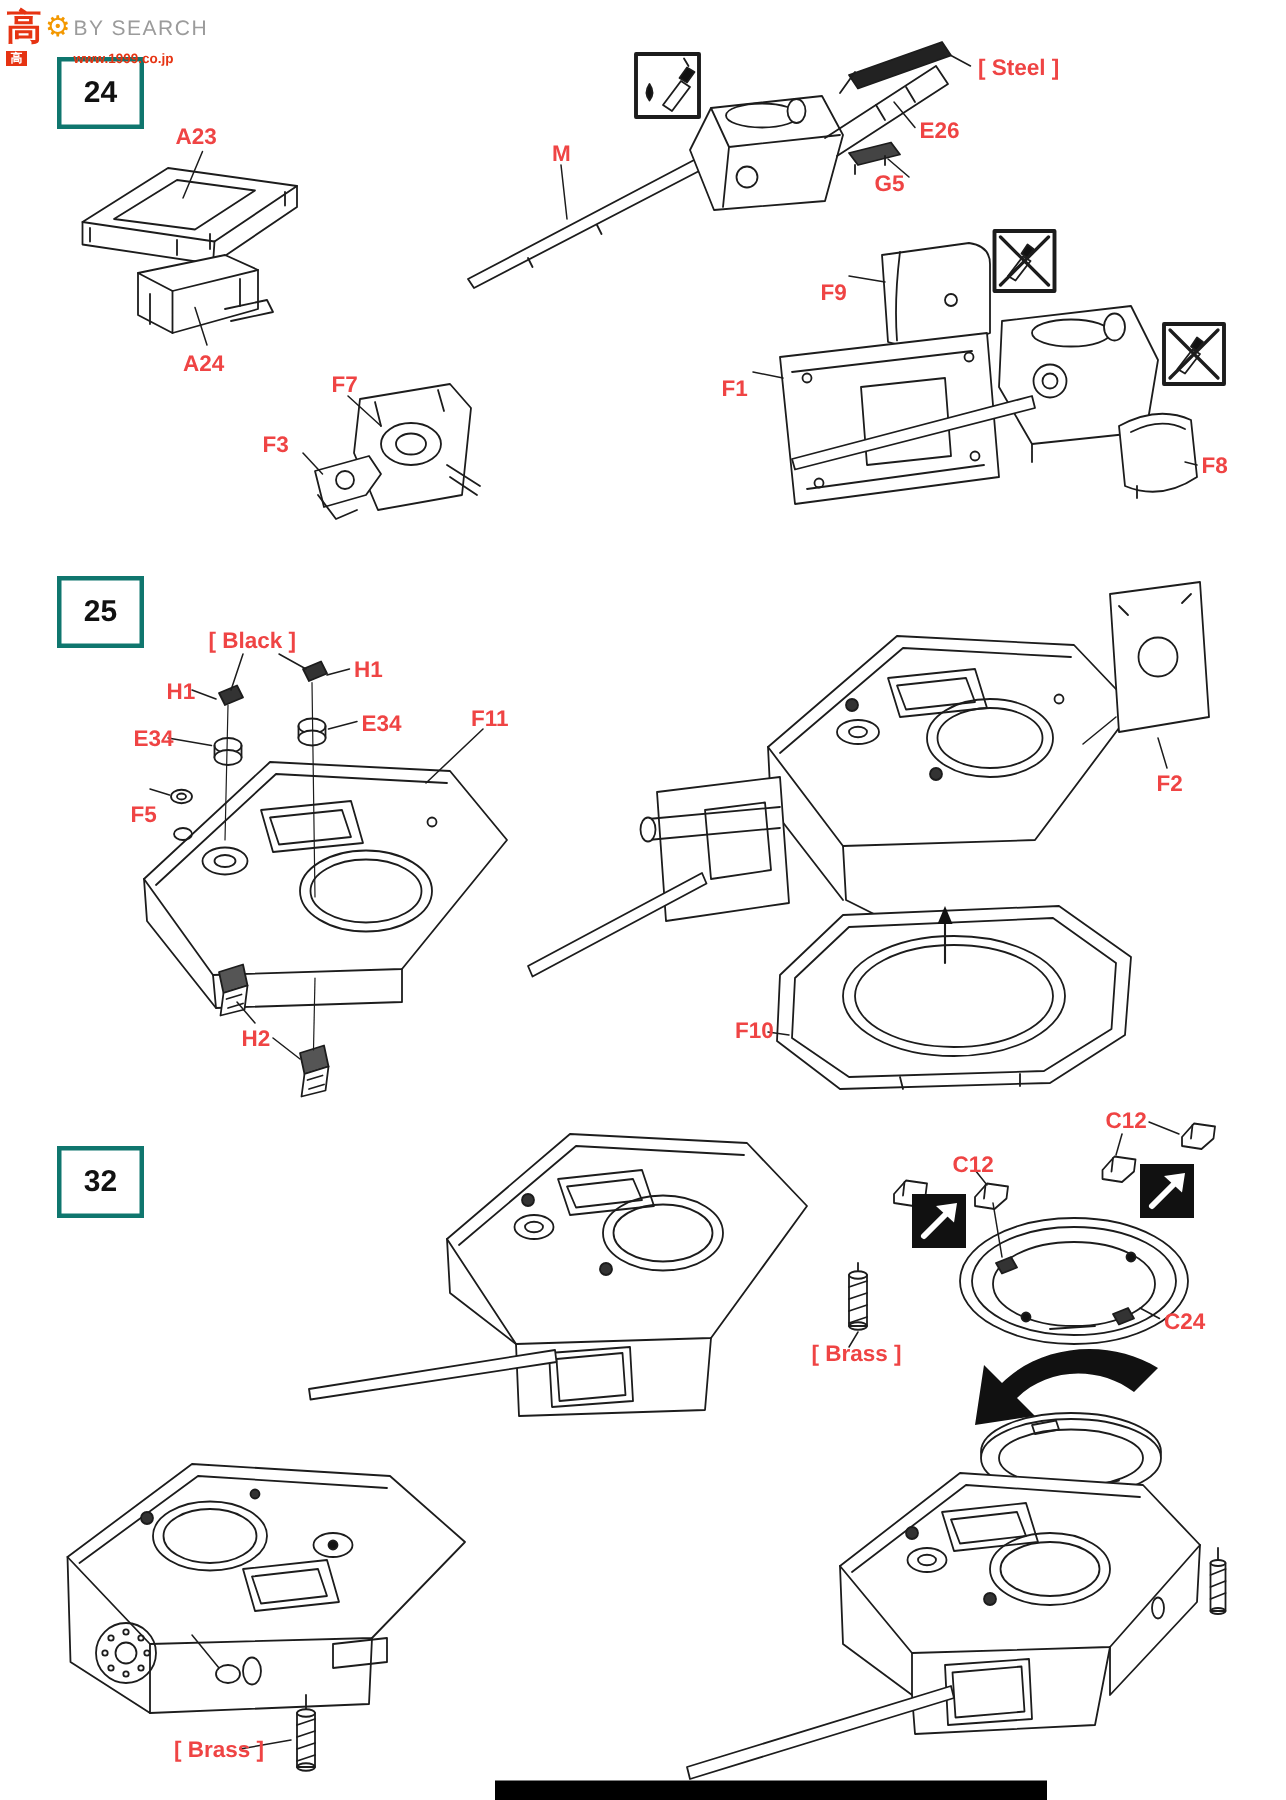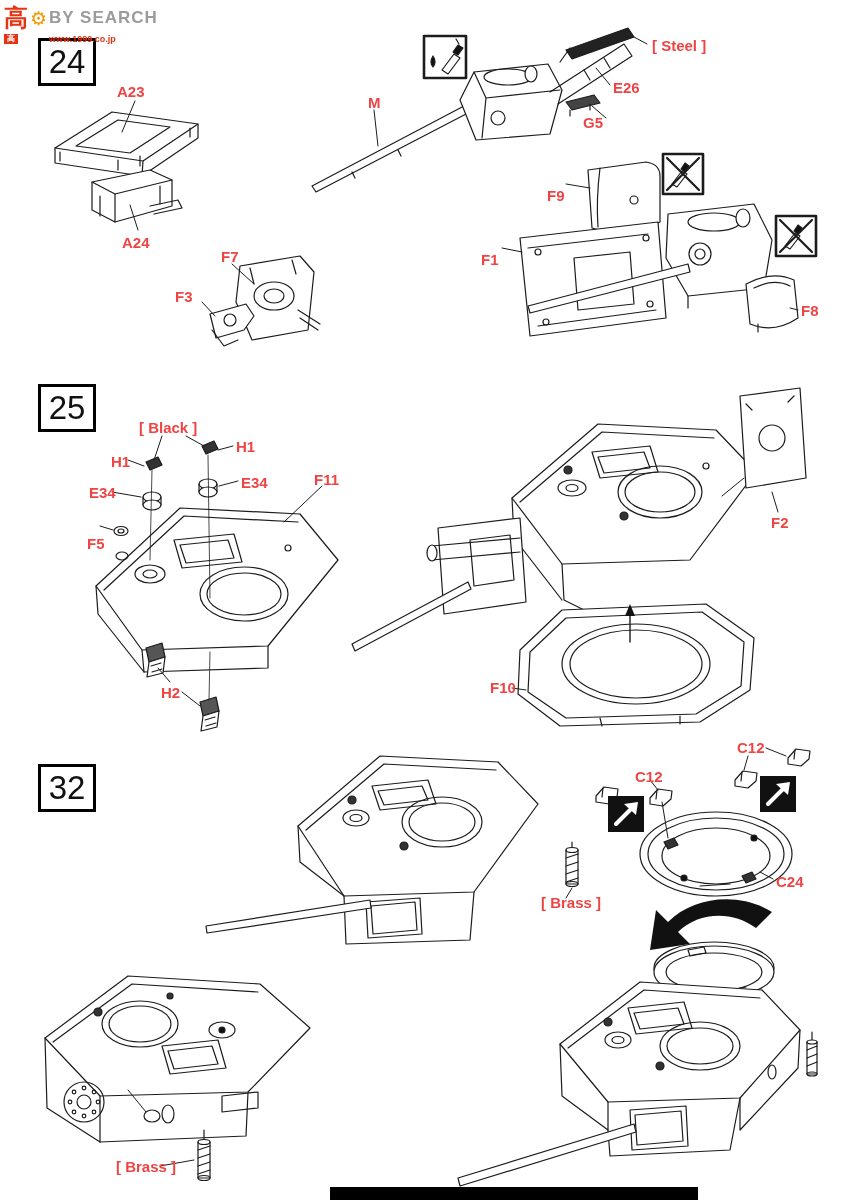--- a/index.html
+++ b/index.html
@@ -1,27 +1,27 @@
 <!DOCTYPE html>
 <html><head>
 <meta charset="utf-8">
 <style>
   html,body{margin:0;padding:0;background:#888;}
   .page{position:relative;width:857px;height:1200px;background:#ffffff;overflow:hidden;
         font-family:"Liberation Sans",sans-serif;margin:0 auto;}
   .art{position:absolute;left:0;top:0;}
   .lbl{position:absolute;font-weight:bold;font-size:15px;color:#ef4444;white-space:nowrap;line-height:1;}
-  .stepnum{position:absolute;width:52px;height:42px;border:3px solid #000000;background:#fff;
+  .stepnum{position:absolute;width:52px;height:42px;border:3px solid #0f766e;background:#fff;
            display:flex;align-items:center;justify-content:center;
-           font-weight:normal;font-size:33px;color:#111;}
+           font-weight:bold;font-size:20px;color:#111;}
   .wm{position:absolute;left:4px;top:2px;}
   .wm-row1{display:flex;align-items:center;gap:2px;}
   .wm-logo{color:#e63312;font-weight:bold;font-size:24px;}
   .wm-gear{color:#f39800;font-size:19px;}
-  .wm-brand{color:#9b9b9b;font-weight:bold;font-size:17px;letter-spacing:1px;}
+  .wm-brand{color:#9b9b9b;font-weight:normal;font-size:14px;letter-spacing:1px;}
   .wm-row2{display:flex;align-items:center;gap:3px;margin-top:0px;}
   .wm-badge{background:#e63312;color:#fff;font-size:8px;font-weight:bold;padding:1px 3px;line-height:1;}
   .wm-url{color:#e63312;font-size:9px;font-weight:bold;margin-left:28px;}
   .bottom-bar{position:absolute;left:330px;top:1187px;width:368px;height:13px;background:#000;}
 </style>
 </head>
 <body>
 
 <div class="page">
 

